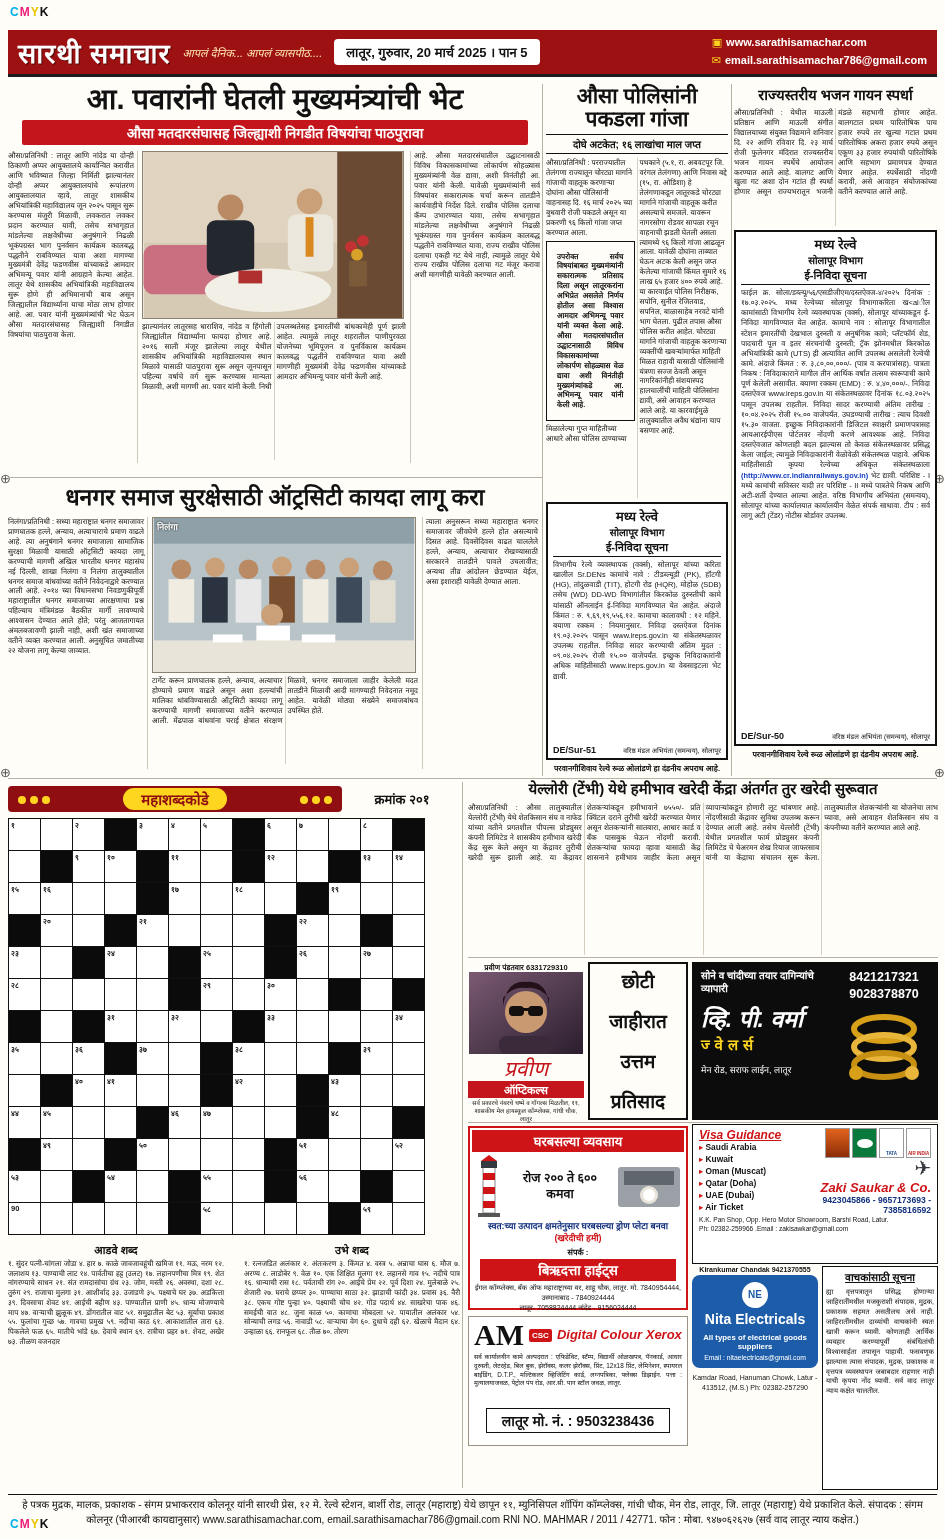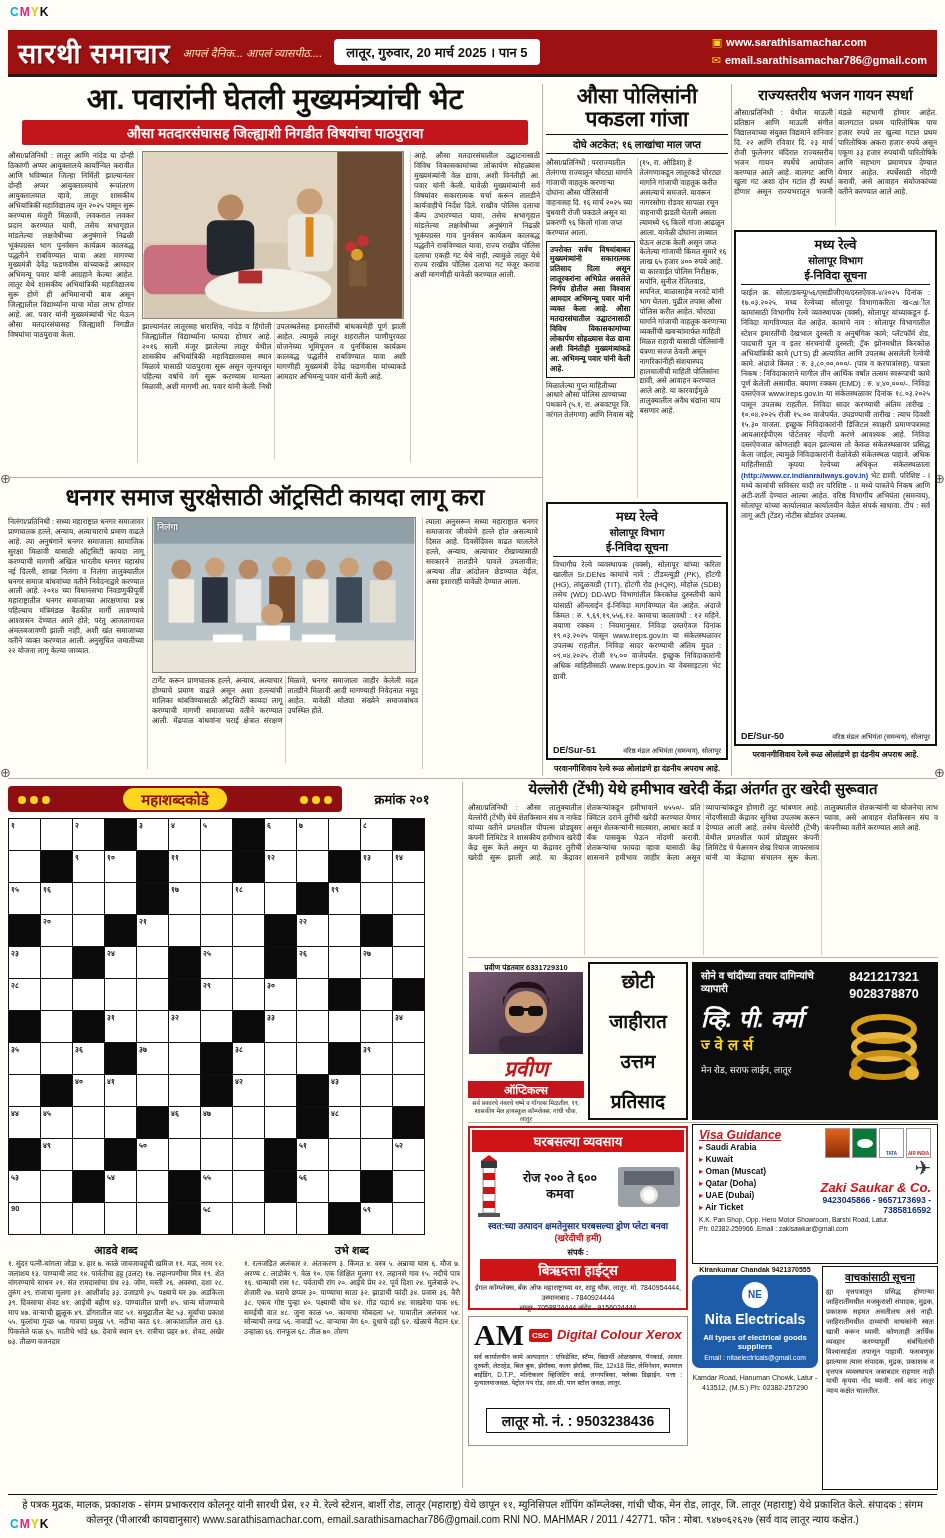--- a/index.html
+++ b/index.html
@@ -32,21 +32,21 @@
 .lead .c4{border-left:1px solid #cfc8ba;padding-left:3px}
 .lead .c1{border-right:1px solid #cfc8ba;padding-right:3px}
 .lead .mid{width:264px;flex:none}
 .photo-frame{display:block;border:1px solid #8a8273}
 .lead .midtxt{column-count:2;column-gap:5px;column-rule:1px solid #d6cfc1;height:138px;overflow:hidden;margin-top:3px}
 
 .ganja{left:546px;top:84px;width:182px}
 .ganja h2{font-size:21px;line-height:1.1;text-align:center;font-weight:800}
 .ganja .sub{font-size:10px;font-weight:700;text-align:center;border-top:1.5px solid #111;border-bottom:1.5px solid #111;padding:2px 0;margin:4px 0}
 .ganja .body{column-count:2;column-gap:5px;column-rule:1px solid #d6cfc1;height:340px;overflow:hidden}
-.inset{border:1px solid #111;padding:3px;margin:3px 0;font-weight:700;break-inside:avoid}
+.inset{border:1px solid #111;padding:10px;margin:3px 0;font-weight:700;break-inside:avoid}
 
 .bhajan{left:734px;top:84px;width:203px}
 .bhajan h2{font-size:14.5px;font-weight:800;text-align:center;margin-bottom:4px}
 .bhajan .body{column-count:2;column-gap:5px;column-rule:1px solid #d6cfc1;height:118px;overflow:hidden}
 
 .tbox{border:2px solid #111;padding:3px 5px;background:#fff}
 .tender1{left:546px;top:502px;width:182px}
 .tender2{left:734px;top:230px;width:203px}
 .t-org{font-size:13px;font-weight:800;text-align:center}
 .t-div{font-size:10px;font-weight:700;text-align:center}
@@ -85,21 +85,21 @@
 .clues .ccol{flex:1}
 .clues h3{font-size:11px;font-weight:800;text-align:center;margin-bottom:2px}
 .clues p{font-size:7.2px;line-height:1.35;text-align:justify}
 
 .yellori{left:468px;top:778px;width:470px}
 .yellori h2{font-size:15px;font-weight:800;text-align:center;margin-bottom:5px}
 .yellori .body{column-count:4;column-gap:5px;column-rule:1px solid #d6cfc1;height:152px;overflow:hidden}
 
 .ad-praveen{left:468px;top:962px;width:116px;height:158px;text-align:center}
 .pv-top{font-size:7.5px;font-weight:700}
-.pv-brand{color:#c4151c;font-size:21px;font-weight:700;font-style:italic;line-height:1.05}
+.pv-brand{color:#c4151c;font-size:21px;font-weight:400;font-style:italic;line-height:1.05}
 .pv-band{background:#c4151c;color:#fff;font-size:11px;font-weight:800;padding:1px 0;margin:1px 0}
 .pv-addr{font-size:6.2px;line-height:1.3}
 
 .ad-chhoti{left:588px;top:962px;width:100px;height:158px;border:2px solid #111;display:flex;flex-direction:column;align-items:center;justify-content:center;gap:21px}
 .ad-chhoti div{font-size:19px;font-weight:900;line-height:1}
 
 .ad-verma{left:692px;top:962px;width:246px;height:158px;background:#0c0c0c;color:#fff;padding:7px 9px;display:flex;gap:6px}
 .vm-left{flex:1}
 .vm-tag{font-size:10px;font-weight:700;line-height:1.3}
 .vm-name{font-size:23px;font-weight:800;font-style:italic;margin-top:7px;white-space:nowrap}

